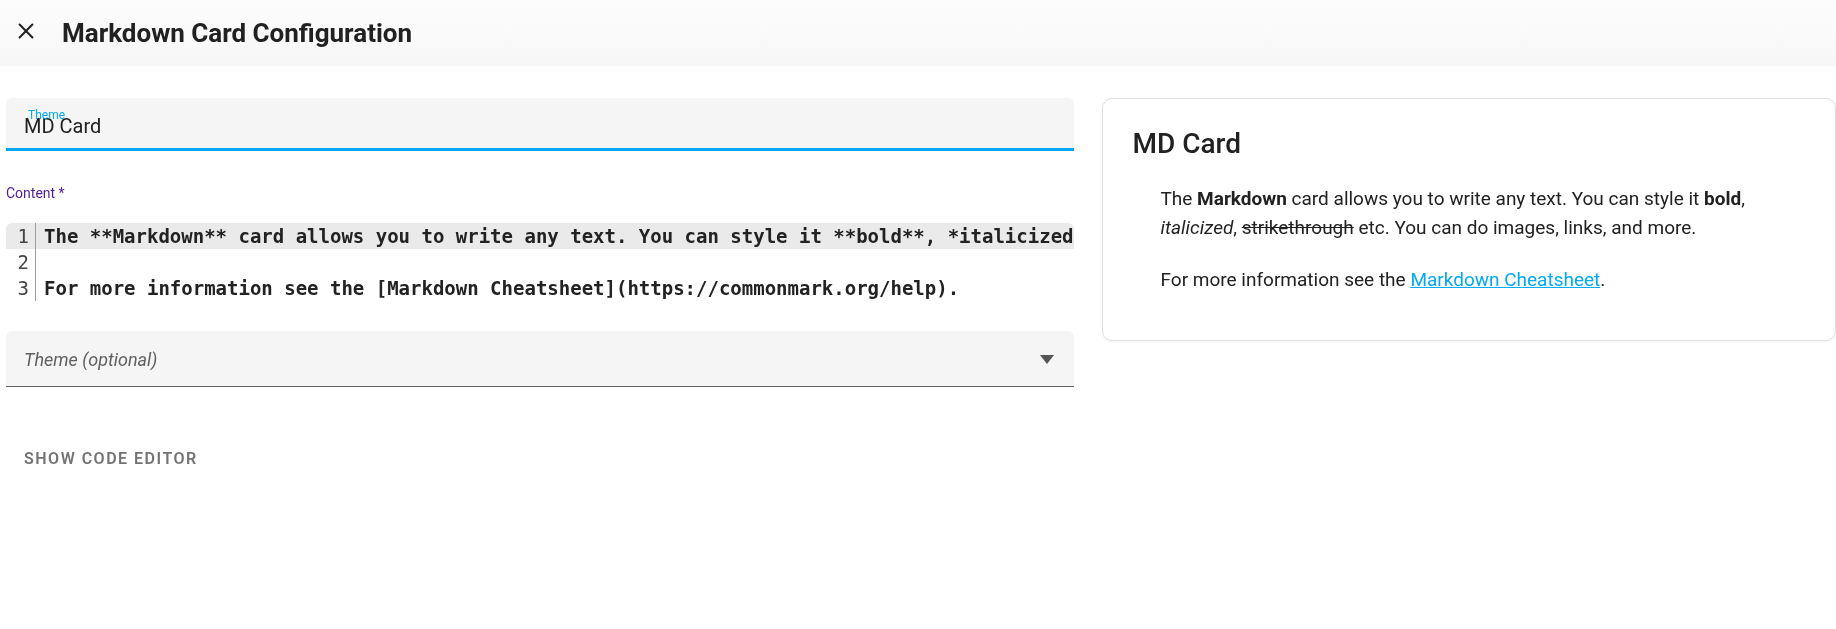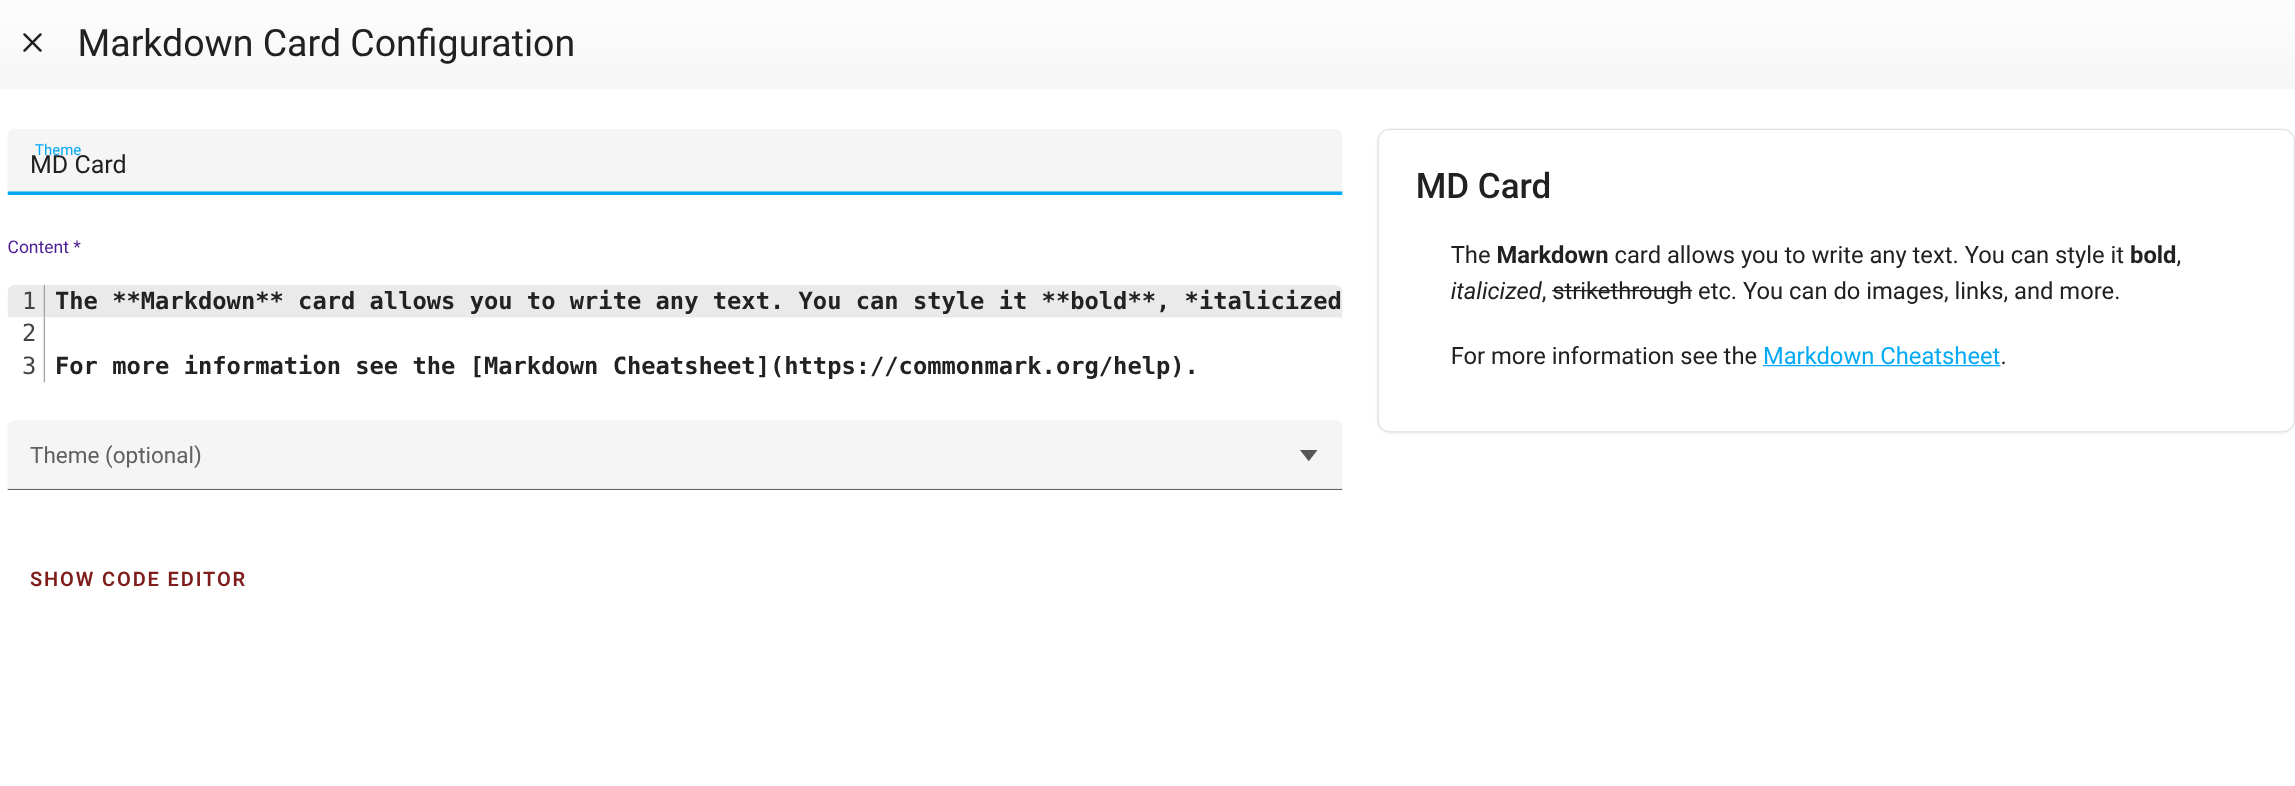--- a/index.html
+++ b/index.html
@@ -5,21 +5,21 @@
   * { box-sizing: border-box; margin: 0; padding: 0; }
   html, body { width: 1836px; height: 629px; font-family: -apple-system, BlinkMacSystemFont, "Segoe UI", Roboto, Helvetica, Arial, sans-serif; color: #212121; background: #fff; }
   .page { display: flex; flex-direction: column; width: 100%; height: 100%; }
   .header {
     display: flex; align-items: center; gap: 22px;
     padding: 18px 12px 18px 12px;
     background: linear-gradient(#fdfdfd, #f6f6f6);
   }
   .close-btn { width: 28px; height: 28px; display: flex; align-items: center; justify-content: center; cursor: pointer; color: #212121; }
   .close-btn svg { width: 22px; height: 22px; }
-  .header-title { font-size: 30px; font-weight: 400; text-align: center; }
+  .header-title { font-size: 26px; font-weight: 700; text-align: center; }
   .body { flex: 1; display: flex; gap: 28px; padding: 32px 0 0 6px; }
   .left { flex: 0 0 980px; display: flex; flex-direction: column; }
   .right { flex: 1; min-width: 0; }
 
   
   .title-field {
     position: relative; background: #f5f5f5; border-bottom: 3px solid #03a9f4;
     border-top-left-radius: 6px; border-top-right-radius: 6px;
     padding: 14px 18px 10px 18px;
   }
@@ -58,27 +58,28 @@
   .code-row.hl .gutter { background: #eaeaea; }
   .code-row.hl .code-line { background: #eaeaea; }
 
   .theme-field {
     margin-top: 30px; background: #f5f5f5;
     border-bottom: 1px solid #616161;
     border-top-left-radius: 6px; border-top-right-radius: 6px;
     display: flex; align-items: center; justify-content: space-between;
     padding: 18px 20px 16px 18px;
     cursor: pointer;
+    font-style: italic;
   }
   .theme-field .placeholder { font-size: 18px; color: #606060; }
   .theme-field .arrow { color: #555; }
 
   .show-code {
     margin-top: 62px; margin-left: 18px;
-    color: #7f1d1d; font-size: 16px; font-weight: 600;
+    color: #737373; font-size: 16px; font-weight: 600;
     letter-spacing: 1.5px; text-transform: uppercase;
     cursor: pointer; display: inline-block;
   }
 
   .preview-card {
     background: #fff; border: 1px solid #e0e0e0; border-radius: 10px;
     padding: 28px 30px 24px 30px; box-shadow: 0 1px 3px rgba(0,0,0,0.05);
     margin-right: 0;
   }
   .preview-title { font-size: 28px; font-weight: 500; margin-bottom: 24px; }

